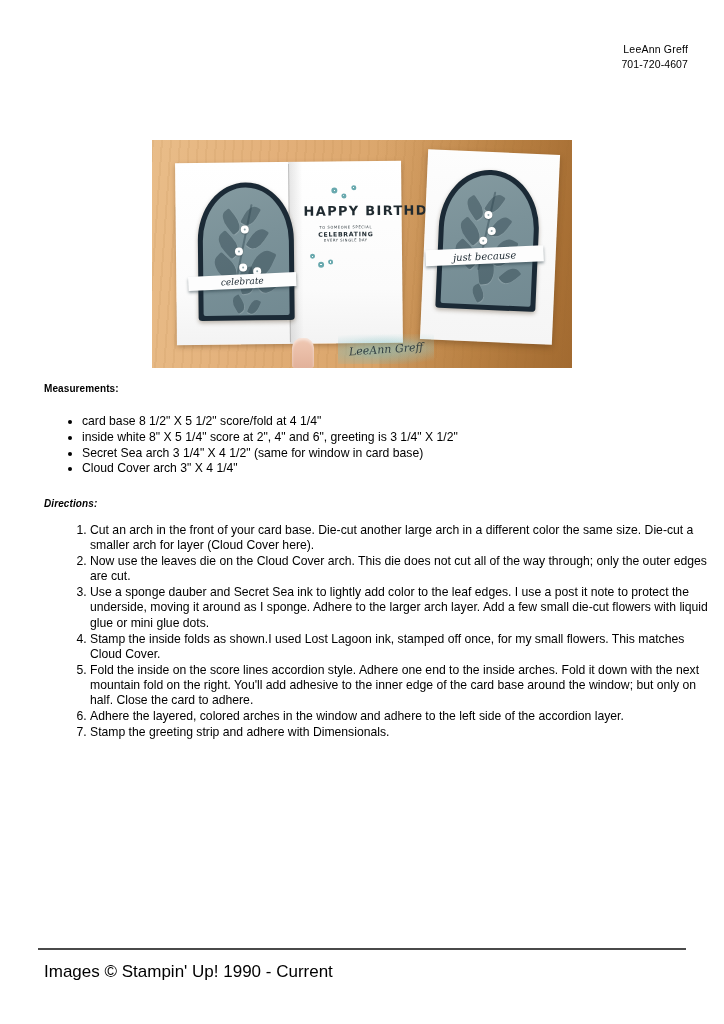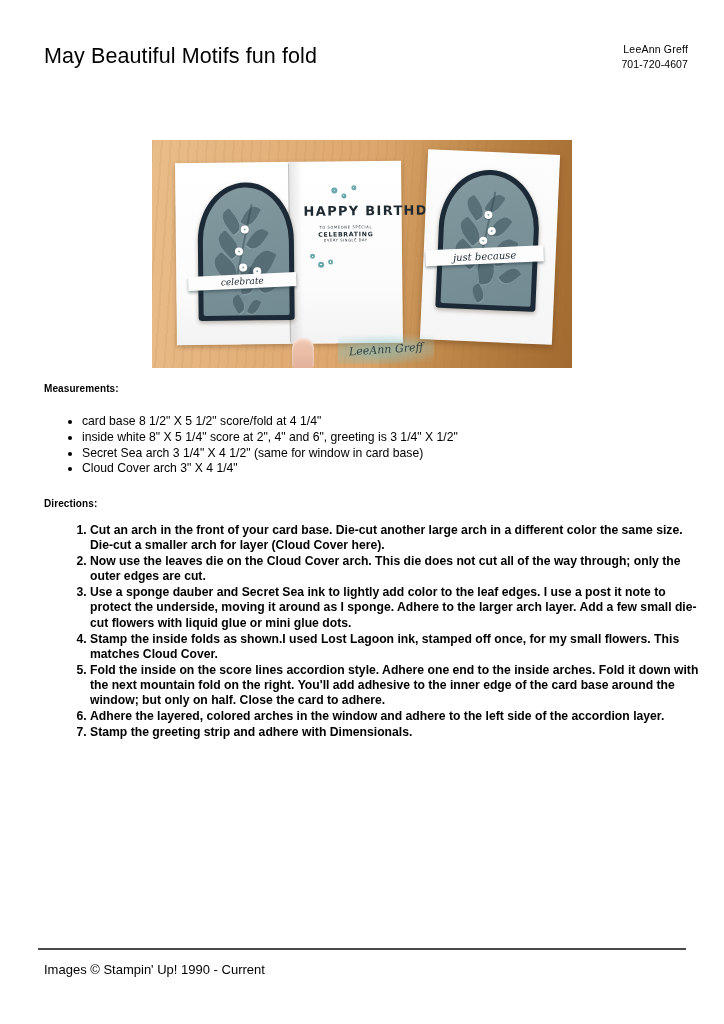--- a/index.html
+++ b/index.html
@@ -264,61 +264,60 @@
 
   
   .section-head {
     position: absolute;
     left: 44px;
     font-size: 10px;
     font-weight: bold;
     letter-spacing: 0.1px;
   }
   #measurements-head { top: 383px; }
-  #directions-head   { top: 498px; }
+  #directions-head   { top: 498px; font-style: italic; }
 
   ul.meas, ol.dirs {
     position: absolute;
     margin: 0;
     padding: 0;
     left: 68px;
     font-size: 12.2px;
     line-height: 15.3px;
   }
   ul.meas { top: 414px; width: 600px; list-style: disc; padding-left: 14px; }
-  ol.dirs { top: 523px; width: 618px; list-style: decimal; padding-left: 22px; font-weight: bold; }
+  ol.dirs { top: 523px; width: 618px; list-style: decimal; padding-left: 22px; }
   ul.meas li, ol.dirs li {
     margin: 0 0 0.5px 0;
     padding: 0;
   }
   ol.dirs li { margin-bottom: 0.5px; }
 
   
   .footer-rule {
     position: absolute;
     left: 38px;
     right: 38px;
     top: 948px;
     height: 2px;
     background: #4a4a4a;
   }
   .footer-text {
     position: absolute;
     left: 44px;
     top: 962px;
-    font-size: 13px;
+    font-size: 17px;
   }
 </style>
 </head>
 <body>
 
 <div class="page">
 
   <div class="header">
-    <div class="doc-title">May Beautiful Motifs fun fold</div>
 
     <div class="contact">
       <div class="contact-name">LeeAnn  Greff</div>
       <div class="contact-phone">701-720-4607</div>
     </div>
   </div>
 
   <div class="photo-wrap">
     <div class="photo">
       <div class="wood-dark"></div>

